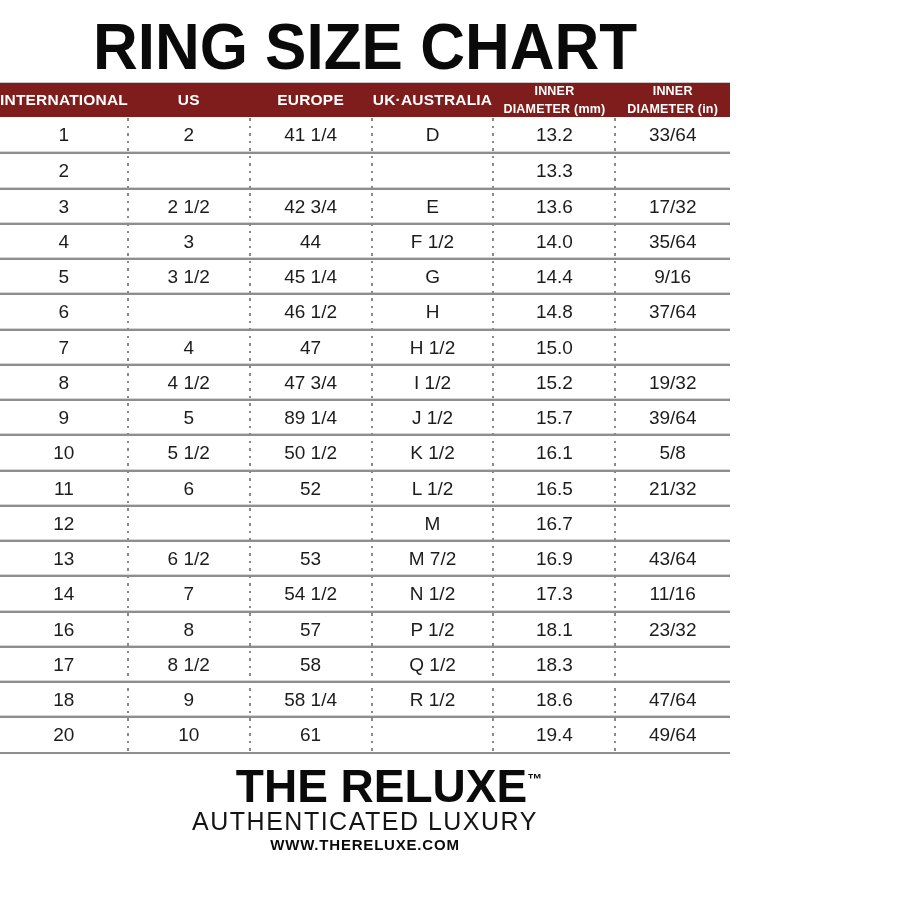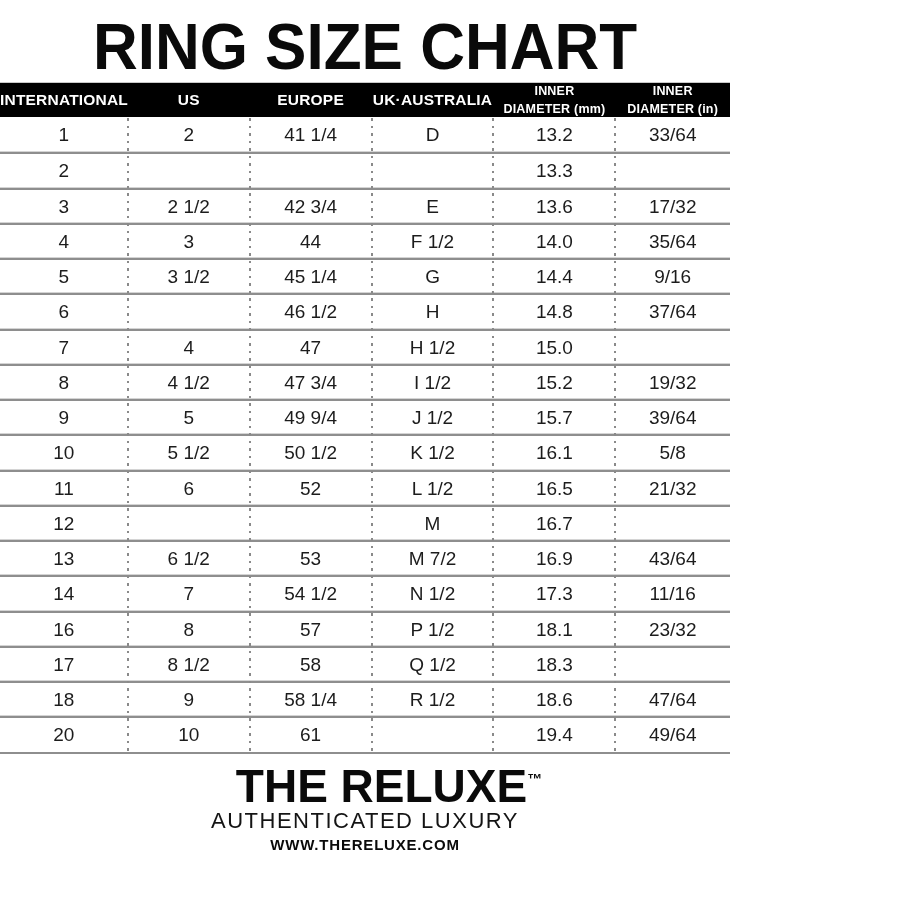--- a/index.html
+++ b/index.html
@@ -17,21 +17,21 @@
     font-size:62px;line-height:76px;font-weight:bold;
     letter-spacing:0px;color:#0a0a0a;
     transform:scaleY(1.06);transform-origin:center top;
     white-space:nowrap;
   }
 
   
   .thead{
     display:grid;
     grid-template-columns:17.5% 16.7% 16.7% 16.7% 16.7% 15.7%;
-    background:#000000;
+    background:#7f1d1d;
     border-top:1px solid #c9c9c9;
     height:34px;align-items:center;
   }
   .th{
     color:#ffffff;font-weight:bold;font-size:15.5px;line-height:1;
     text-align:center;letter-spacing:0.2px;
   }
   .th.two-line{font-size:12.5px;display:flex;flex-direction:column;gap:5px;align-items:center;}
 
   
@@ -59,21 +59,21 @@
 
   
   .footer{flex:1;display:flex;flex-direction:column;justify-content:flex-start;}
   .brand{
     text-align:center;margin-top:2px;
     font-size:46px;line-height:46px;font-weight:bold;color:#0a0a0a;
     letter-spacing:0px;white-space:nowrap;margin-left:48px;
   }
   .brand sup{font-size:15px;font-weight:bold;vertical-align:18px;letter-spacing:0;}
   .tagline{
-    text-align:center;font-size:22px;line-height:24px;color:#141414;
+    text-align:center;font-size:25px;line-height:24px;color:#141414;
     letter-spacing:1.5px;font-weight:400;white-space:nowrap;
   }
   .url{
     text-align:center;margin-top:4px;
     font-size:15px;line-height:16px;font-weight:bold;color:#0a0a0a;
     letter-spacing:0.8px;white-space:nowrap;
   }
 </style>
 </head>
 <body>
@@ -163,21 +163,21 @@
           <div class="td">8</div>
           <div class="td">4 1/2</div>
           <div class="td">47 3/4</div>
           <div class="td">I 1/2</div>
           <div class="td">15.2</div>
           <div class="td">19/32</div>
         </div>
         <div class="tr">
           <div class="td">9</div>
           <div class="td">5</div>
-          <div class="td">49 9/4</div>
+          <div class="td">89 1/4</div>
           <div class="td">J 1/2</div>
           <div class="td">15.7</div>
           <div class="td">39/64</div>
         </div>
         <div class="tr">
           <div class="td">10</div>
           <div class="td">5 1/2</div>
           <div class="td">50 1/2</div>
           <div class="td">K 1/2</div>
           <div class="td">16.1</div>

